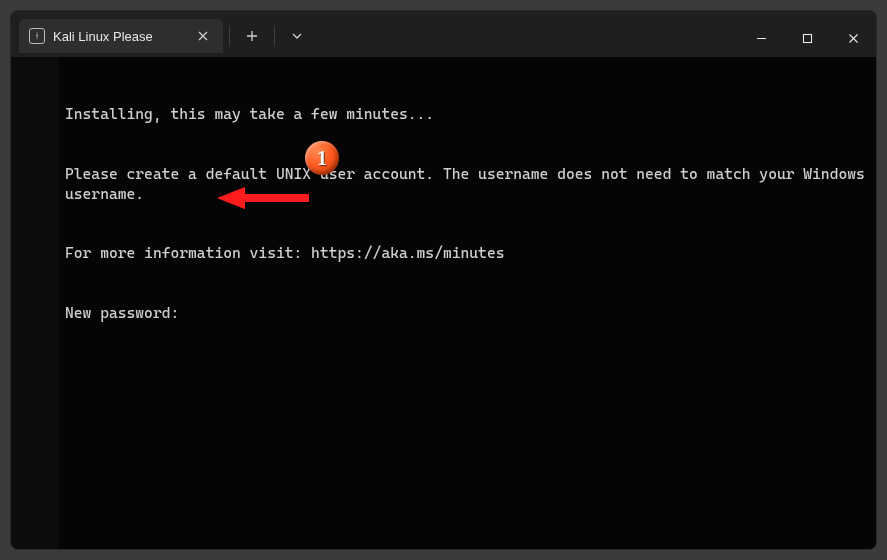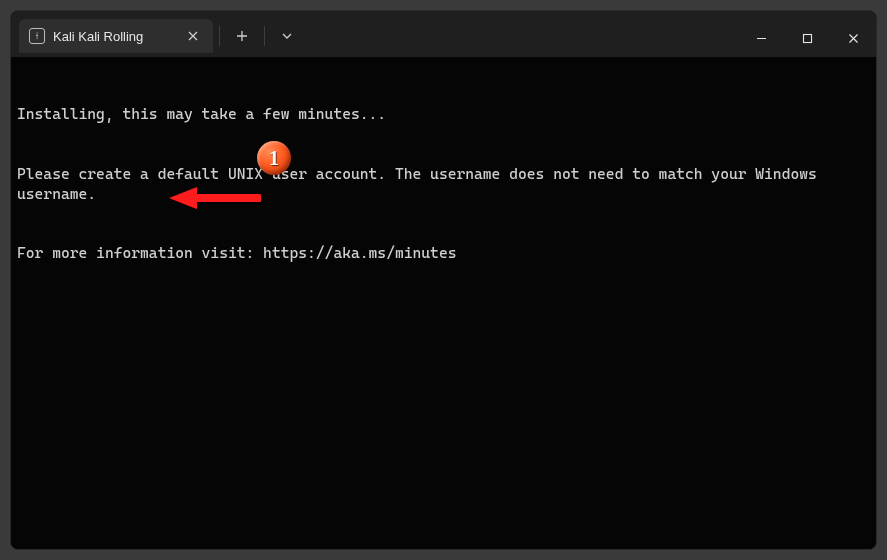--- a/index.html
+++ b/index.html
@@ -78,20 +78,21 @@
     flex: 1 1 auto;
     background: #050505;
     color: #cfcfcf;
     font-family: "Cascadia Mono", Consolas, "Courier New", monospace;
     font-size: 15px;
     line-height: 1.33;
     padding: 8px 6px;
     white-space: pre-wrap;
     word-break: break-word;
     position: relative;
+    margin-left: 48px;
   }
   .term-line { display: block; }
 
   
   .annotation {
     position: absolute;
     pointer-events: none;
     z-index: 50;
   }
   .arrow-svg { display: block; }
@@ -113,21 +114,21 @@
 <body>
 
 <div class="window">
 
   <div class="titlebar">
     <div class="tabstrip">
       <div class="tab">
         <span class="tab-icon-box">
           <span class="kali-glyph">⟊</span>
         </span>
-        <span>Kali Kali Rolling</span>
+        <span>Kali Linux Please</span>
         <span class="tab-close">
           <svg viewBox="0 0 10 10">
               <path d="M1 1 L9 9 M9 1 L1 9" stroke="#cfcfcf" stroke-width="1.3"></path>
             </svg>
         </span>
       </div>
       <div class="tab-actions">
         <div class="tab-sep"></div>
         <div class="newtab">
           <svg width="12" height="12" viewBox="0 0 12 12">
@@ -161,20 +162,21 @@
             <path d="M1.5 1.5 L9.5 9.5 M9.5 1.5 L1.5 9.5" stroke="#e6e6e6" stroke-width="1.1"></path>
           </svg>
       </div>
     </div>
   </div>
 
   <div class="terminal">
     <span class="term-line">Installing, this may take a few minutes...</span>
     <span class="term-line">Please create a default UNIX user account. The username does not need to match your Windows username.</span>
     <span class="term-line">For more information visit: https://aka.ms/minutes</span>
+    <span class="term-line"><span>New password: </span></span>
 
     
     <div class="annotation" style="left:150px; top:84px;">
       <svg class="arrow-svg" width="100" height="34" viewBox="0 0 100 34">
         <defs>
           <filter id="sh" x="-20%" y="-20%" width="140%" height="140%">
             <feDropShadow dx="1" dy="1" stdDeviation="0.6" flood-color="#000" flood-opacity="0.7"></feDropShadow>
           </filter>
         </defs>
         <g filter="url(#sh)">

